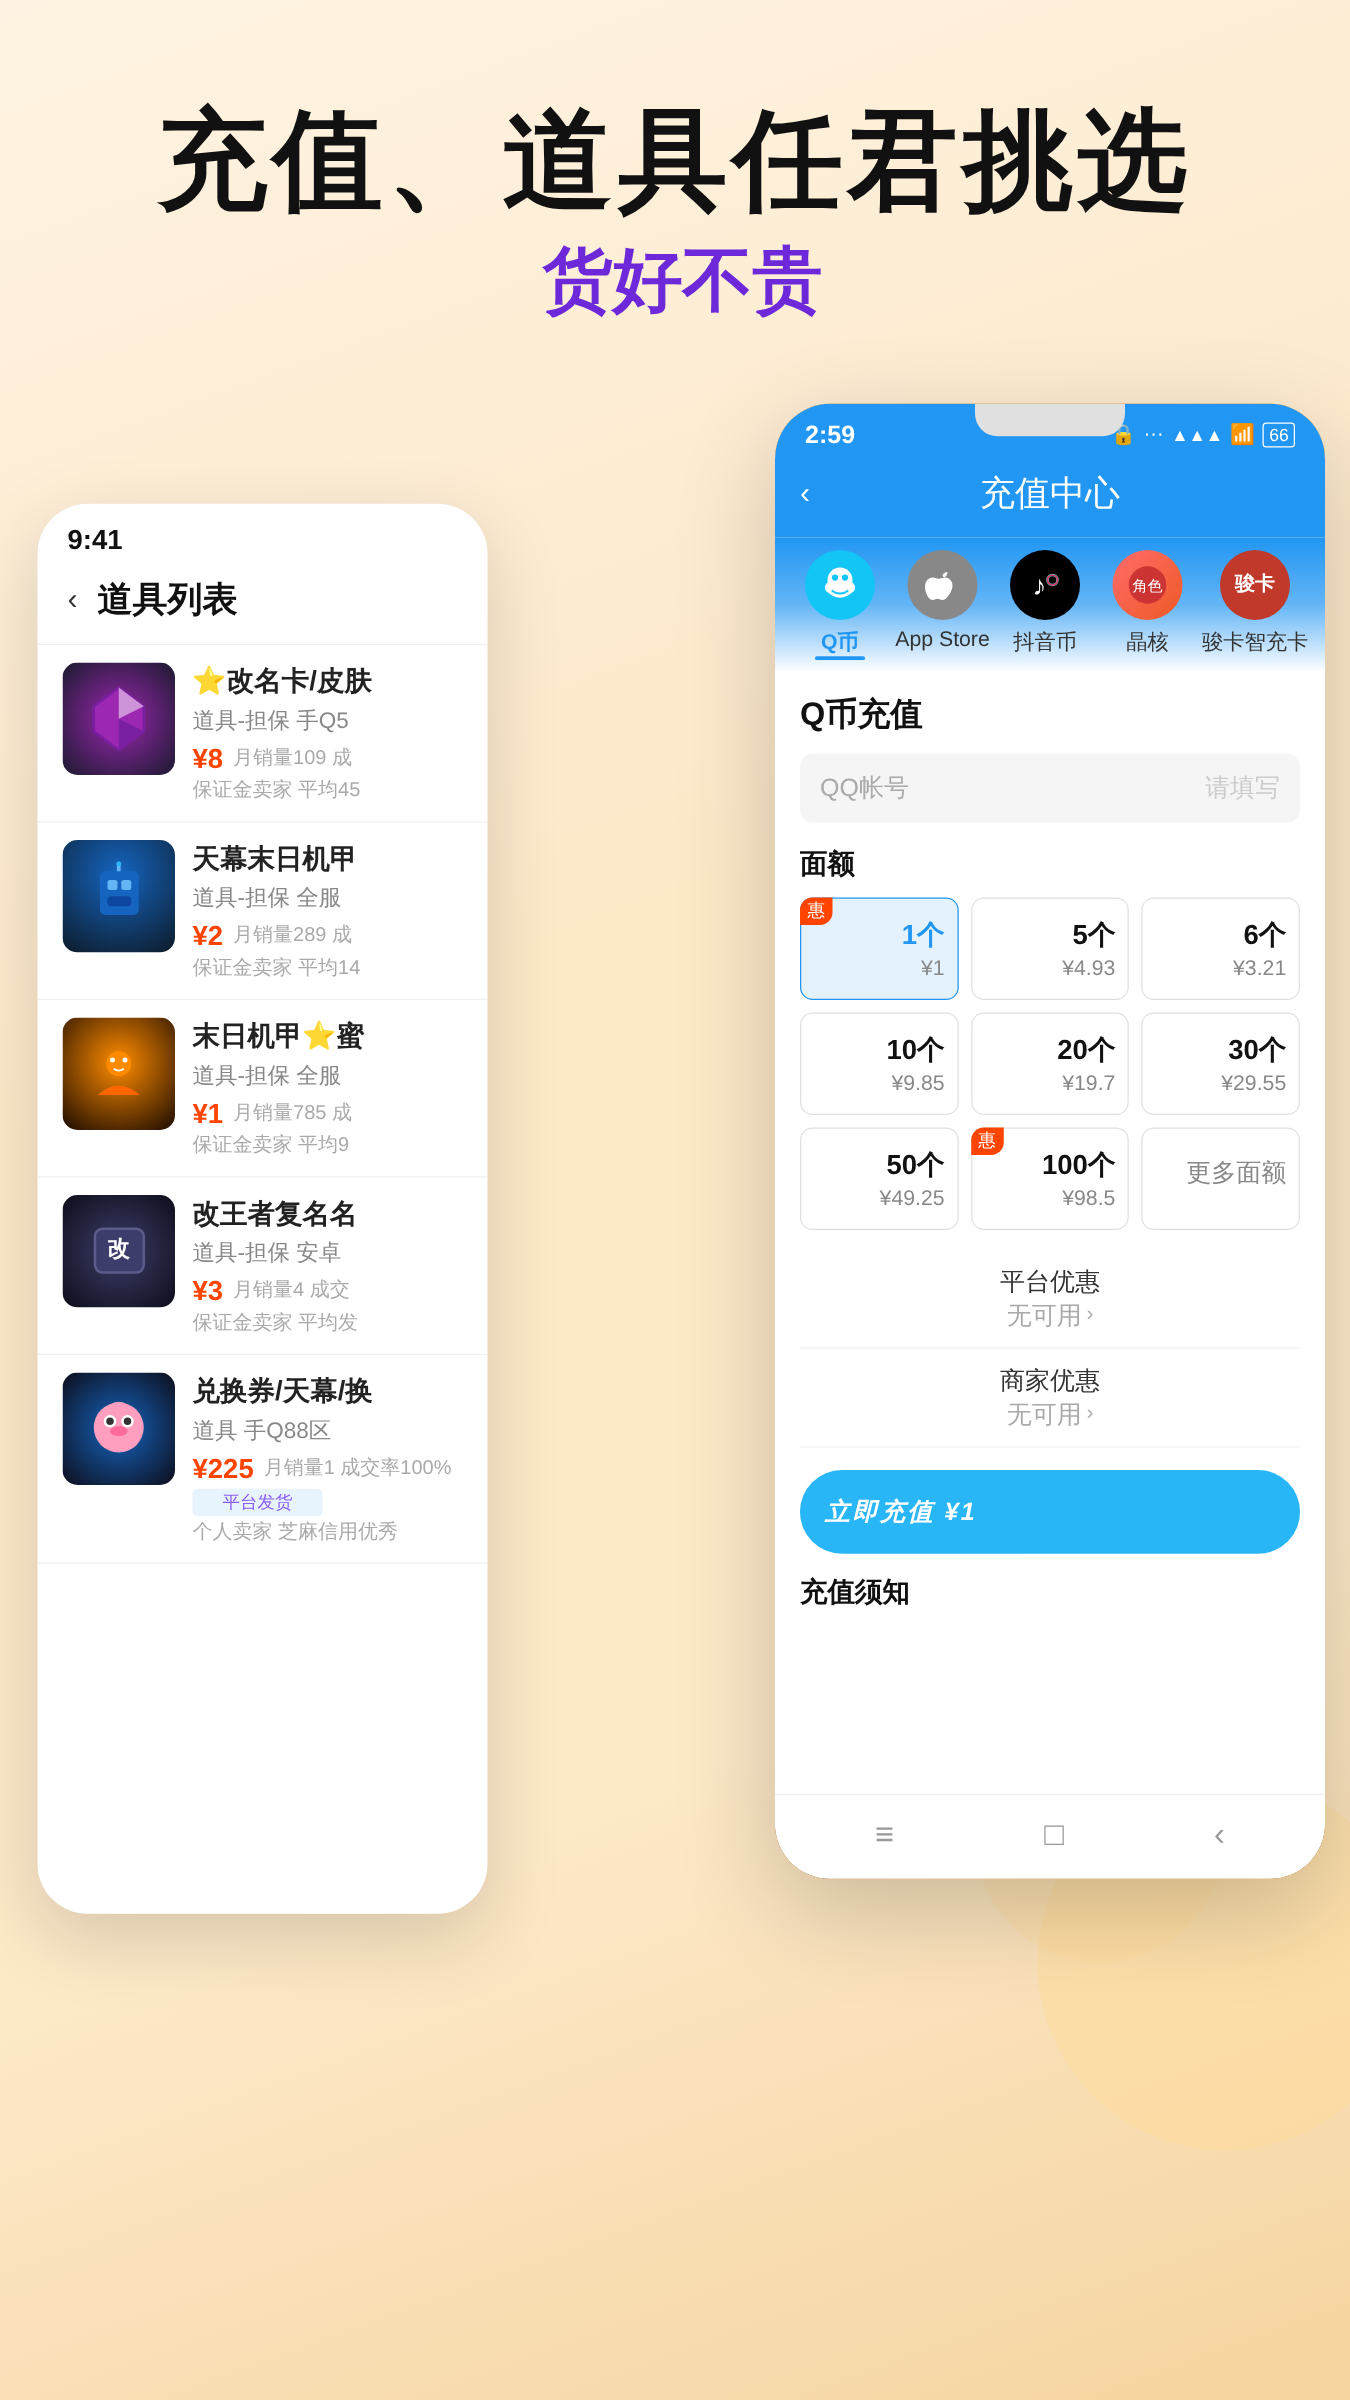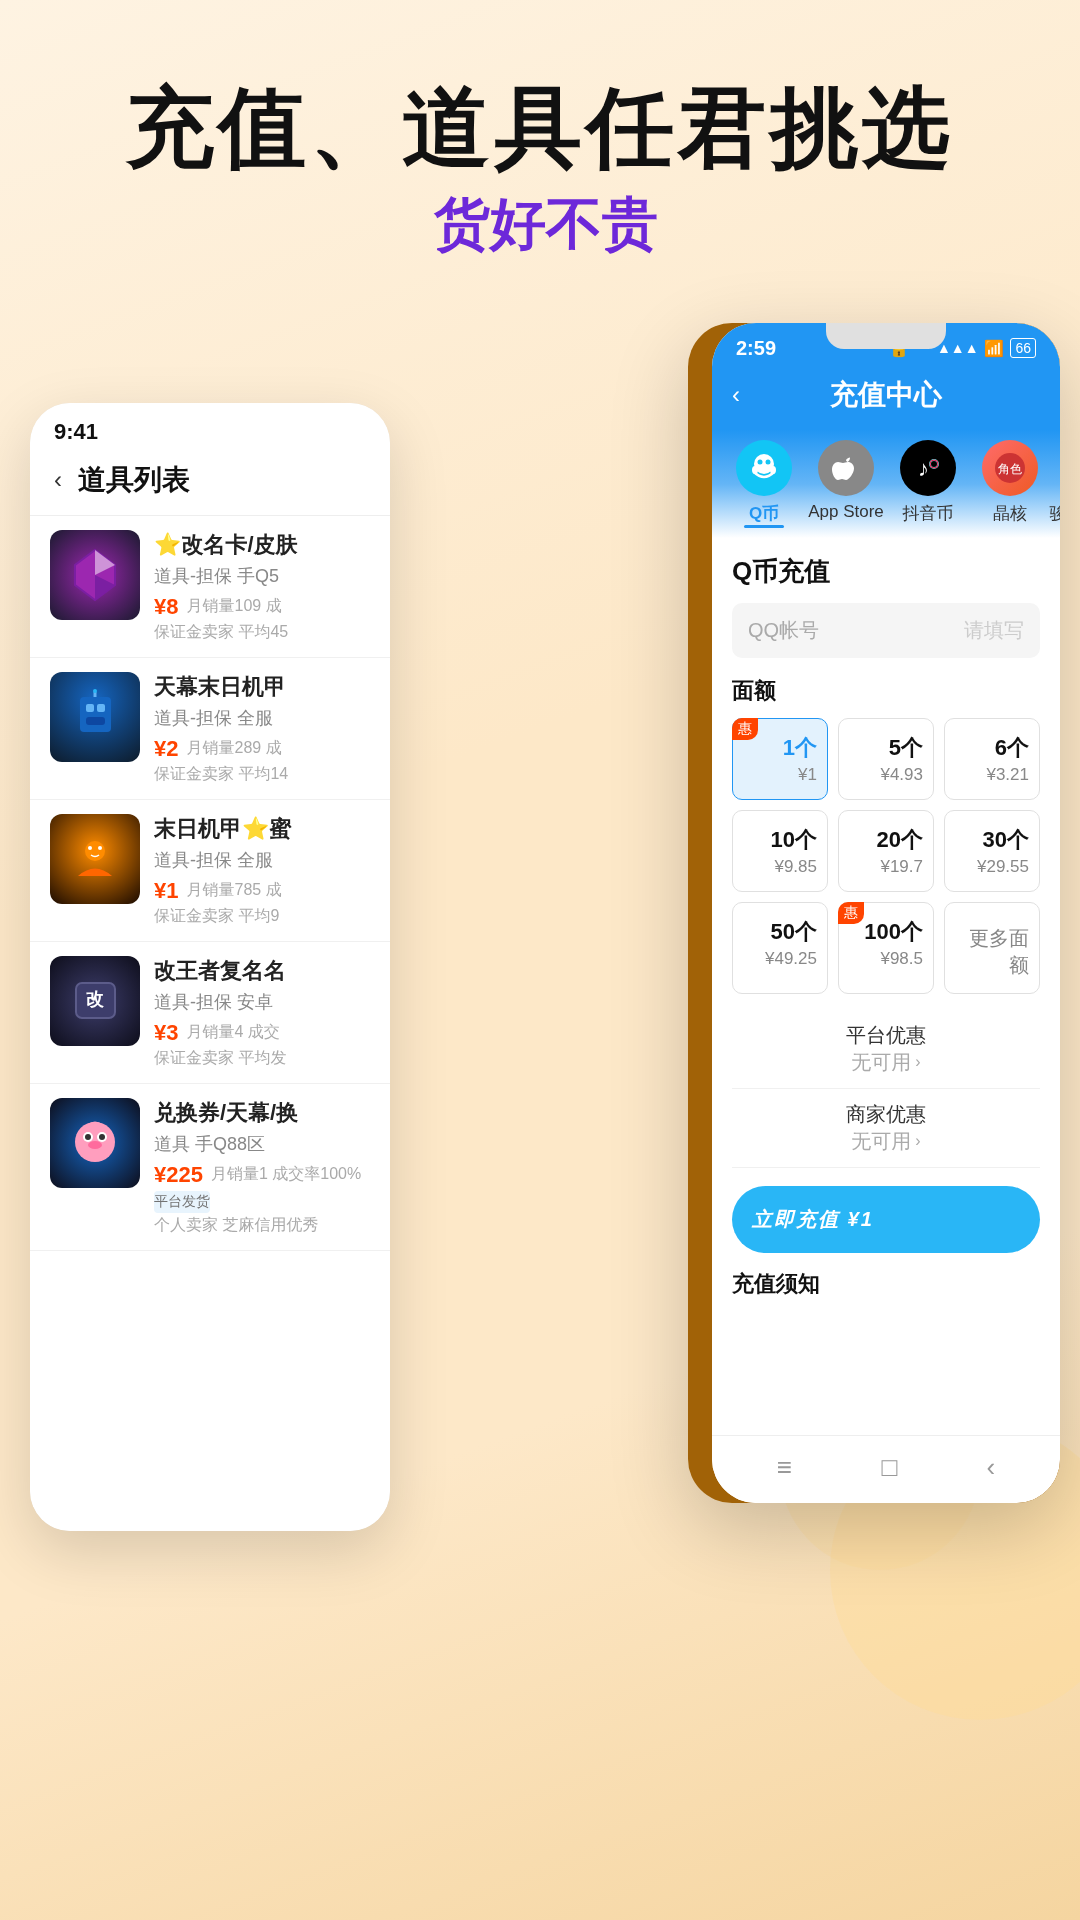--- a/index.html
+++ b/index.html
@@ -159,39 +159,38 @@
       color: #aaa;
       margin-top: 2px;
       white-space: nowrap;
       overflow: hidden;
       text-overflow: ellipsis;
       max-width: 220px;
     }
     .platform-tag {
       display: inline-block;
       background: #e8f4fd;
-      color: #737373;
+      color: #8b5cf6;
       font-size: 14px;
-      padding: 2px 0;
+      padding: 2px 24px;
       border-radius: 4px;
       margin-top: 3px;
     }
 
     
     .phone-right {
       position: absolute;
       right: 20px;
       top: 0;
-      width: 372px;
+      width: 440px;
       height: 1180px;
       background: #a16207;
       border-radius: 44px;
       box-shadow: 0 25px 80px rgba(0,0,0,0.2);
       overflow: hidden;
-      padding-left: 24px;
     }
     .phone-right-inner {
       background: #fff;
       height: 100%;
       border-radius: 44px;
       overflow: hidden;
       display: flex;
       flex-direction: column;
     }
 
@@ -226,21 +225,21 @@
       position: relative;
     }
     .top-bar-back {
       position: absolute;
       left: 20px;
       color: #fff;
       font-size: 24px;
     }
     .top-bar-title {
       font-size: 28px;
-      font-weight: 700;
+      font-weight: 400;
       color: #fff;
     }
 
     
     .category-tabs {
       background: linear-gradient(180deg, #2196f3 0%, #64b5f6 50%, #fff 100%);
       padding: 10px 0 0;
     }
     .tabs-scroll {
       display: flex;

